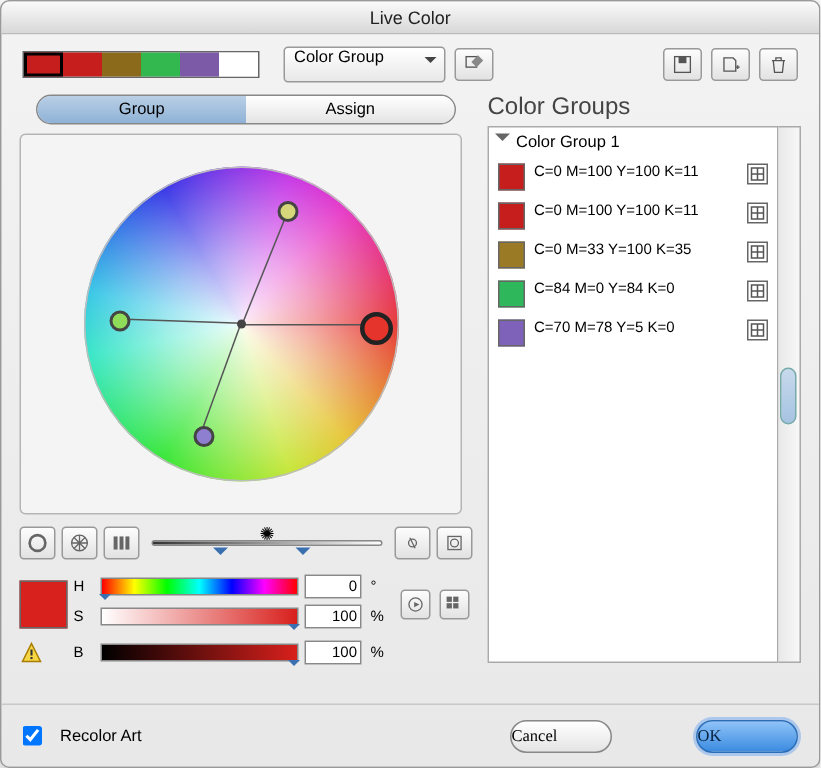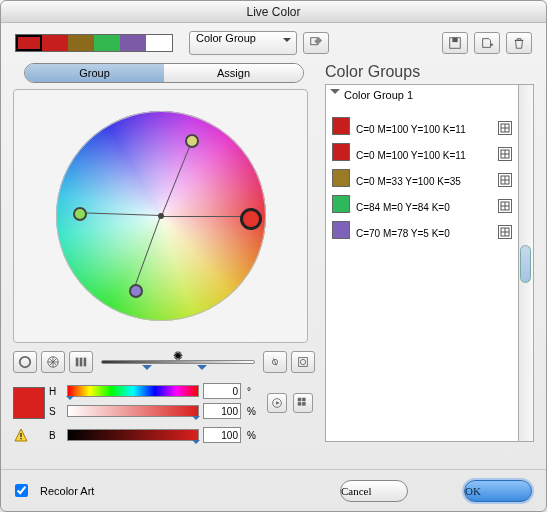--- a/index.html
+++ b/index.html
@@ -41,21 +41,21 @@
 .hsb .bigsw { grid-row: span 3; width: 32px; height: 32px; border: 1px solid #666; }
 .hsb .bar { height: 12px; border: 1px solid #888; position: relative; }
 .hsb .bar .tri2 { position: absolute; bottom: -8px; width: 0; height: 0; border: 4px solid transparent; border-top-color: #3a6fb0; }
 .hsb input { width: 38px; height: 16px; font-size: 10px; border: 1px solid #888; text-align: right; padding: 0 2px; }
 .warn { grid-column: 1; width: 16px; height: 16px; }
 .right { flex: 1; display: flex; flex-direction: column; position: relative; }
 .cg-label { font-size: 16px; color: #444; margin-bottom: 3px; }
 .cg-box { border: 1px solid #aaa; background: #fff; height: 358px; padding: 4px; font-size: 11px; overflow: hidden; }
 .cg-head { display: flex; align-items: flex-start; gap: 4px; height: 20px; }
 .cg-head .tri3 { width: 0; height: 0; border: 5px solid transparent; border-top-color: #666; }
-.cg-item { display: flex; align-items: flex-end; gap: 6px; height: 26px; padding: 0 2px; }
+.cg-item { display: flex; align-items: flex-start; gap: 6px; height: 26px; padding: 0 2px; }
 .cg-item .sw { width: 18px; height: 18px; border: 1px solid #666; }
 .cg-item .nm { flex: 1; font-size: 10px; white-space: nowrap; overflow: hidden; }
 .cg-item .x { width: 14px; height: 14px; border: 1px solid #666; display: flex; align-items: center; justify-content: center; font-size: 9px; cursor: pointer; }
 .vscroll { width: 15px; height: 358px; background: linear-gradient(90deg,#e8e8e8,#f8f8f8); border: 1px solid #aaa; border-left: 0; position: relative; }
 .vscroll .thumb { position: absolute; left: 1px; width: 11px; height: 38px; top: 160px; background: linear-gradient(#c8d9ec,#a5c3e2); border: 1px solid #7aa; border-radius: 6px; }
 .footer { position: absolute; left: 0; right: 0; bottom: 0; height: 42px; display: flex; align-items: center; padding: 0 14px; gap: 8px; border-top: 1px solid #c8c8c8; }
 .footer .chk { display: flex; align-items: center; gap: 12px; font-size: 11px; }
 .footer .spacer { flex: 1; }
 .btn { height: 22px; min-width: 68px; border-radius: 11px; border: 1px solid #888; font-size: 11px; text-align: left; line-height: 20px; cursor: pointer; font-family: Liberation Serif, serif; }
 .btn.cancel { background: linear-gradient(#fff,#e4e4e4); }

